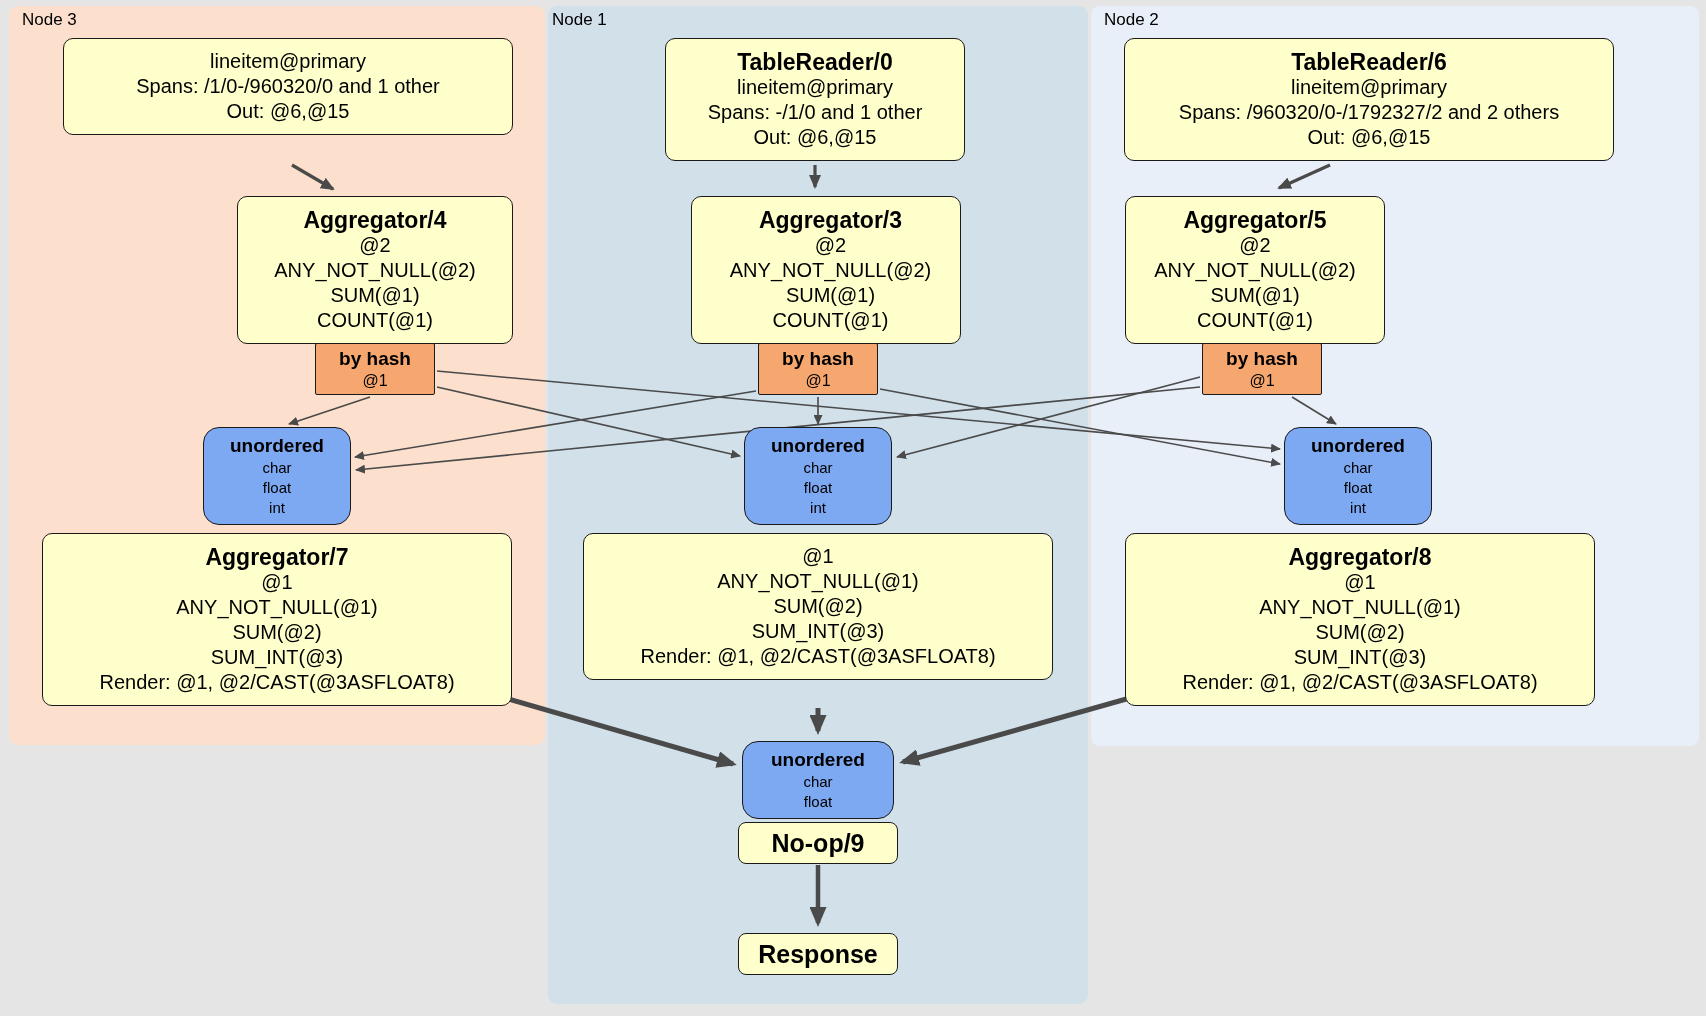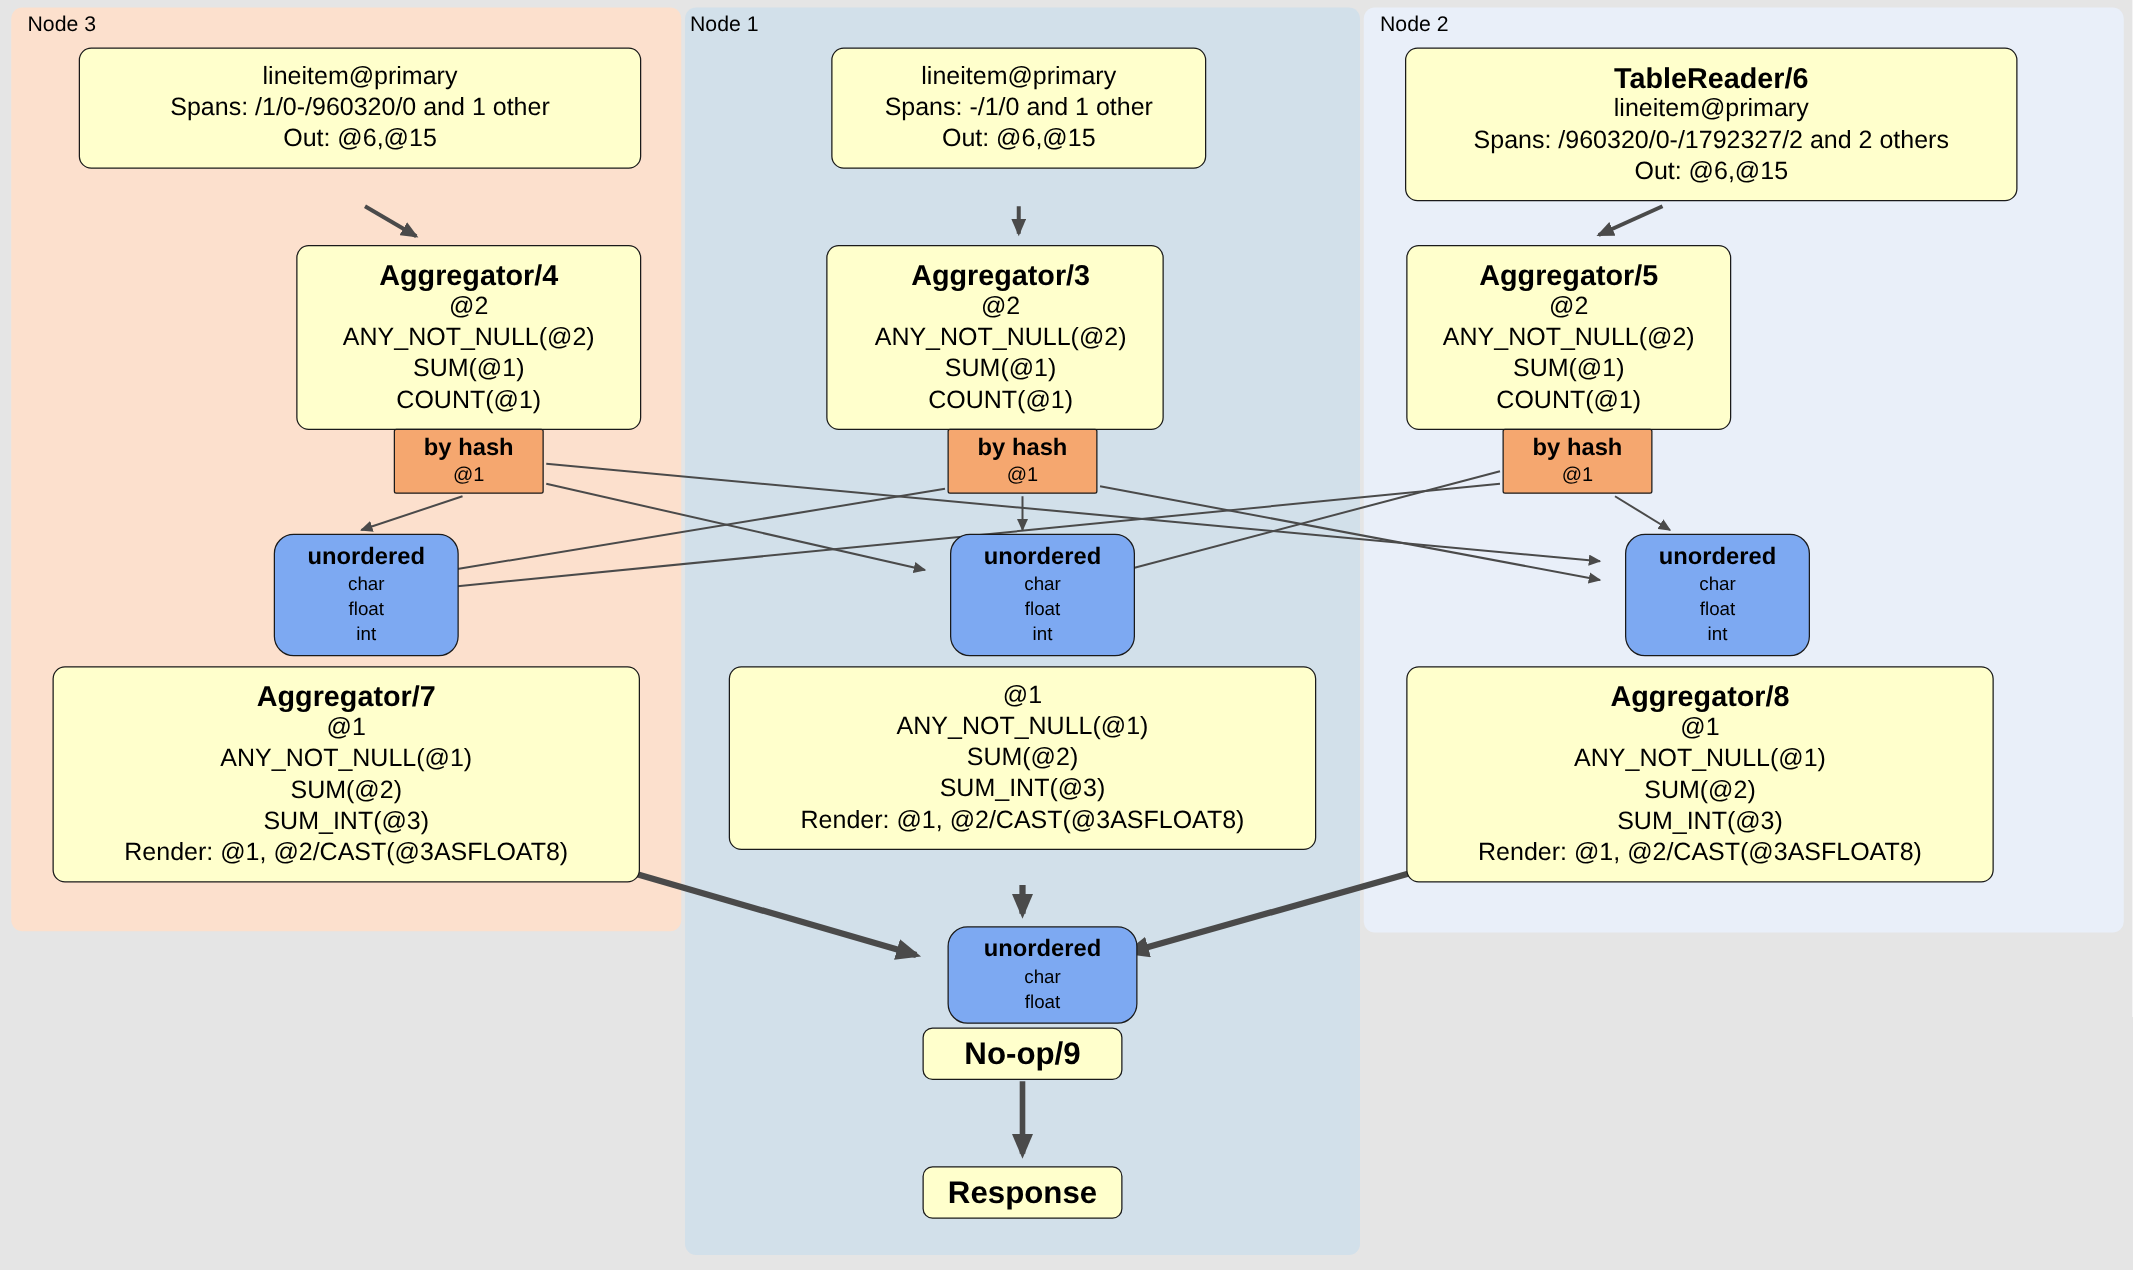--- a/index.html
+++ b/index.html
@@ -34,32 +34,32 @@
     text-align:center;box-sizing:border-box;
     border:1.6px solid var(--box-border);
     z-index:2;
   }
   .proc{background:var(--box-bg);border-radius:10px;padding:10px 12px;}
   .proc .box-title{font-size:23px;font-weight:bold;line-height:26px;white-space:nowrap;}
   .proc .box-line{font-size:20px;line-height:25px;white-space:nowrap;}
   .router{background:var(--router-bg);border-radius:2px;padding:3px 20px;z-index:3;}
   .router .box-title{font-size:19px;font-weight:bold;line-height:24px;white-space:nowrap;}
   .router .box-line{font-size:16px;line-height:20px;white-space:nowrap;}
-  .sync{background:var(--sync-bg);border-radius:16px;padding:6px 8px;z-index:3;margin-left:16px;}
+  .sync{background:var(--sync-bg);border-radius:16px;padding:6px 8px;z-index:3;}
   .sync .box-title{font-size:19px;font-weight:bold;line-height:24px;white-space:nowrap;}
   .sync .box-line{font-size:15px;line-height:20px;white-space:nowrap;}
   .endbox{background:var(--box-bg);border-radius:8px;padding:5px 18px;}
   .endbox .box-title{font-size:25px;font-weight:bold;line-height:30px;white-space:nowrap;}
 
   
   .n3-tr{left:288px;top:38px;min-width:450px;}
   .n1-tr{left:815px;top:38px;min-width:300px;}
   .n2-tr{left:1369px;top:38px;min-width:490px;}
   .n3-aggtop{left:375px;top:196px;min-width:276px;}
-  .n1-aggtop{left:796px;top:196px;min-width:270px;padding-left:21px;}
+  .n1-aggtop{left:826px;top:196px;min-width:270px;padding-left:21px;}
   .n2-aggtop{left:1255px;top:196px;min-width:260px;}
   .n3-router{left:375px;top:343px;min-width:120px;}
   .n1-router{left:818px;top:343px;min-width:120px;}
   .n2-router{left:1262px;top:343px;min-width:120px;}
   .n3-sync{left:277px;top:427px;min-width:148px;}
   .n1-sync{left:818px;top:427px;min-width:148px;}
   .n2-sync{left:1358px;top:427px;min-width:148px;}
   .n3-aggbot{left:277px;top:533px;min-width:470px;}
   .n1-aggbot{left:818px;top:533px;min-width:470px;}
   .n2-aggbot{left:1360px;top:533px;min-width:470px;}
@@ -139,20 +139,21 @@
   <div class="box proc n3-aggbot">
     <div class="box-title">Aggregator/7</div>
     <div class="box-line">@1</div>
     <div class="box-line">ANY_NOT_NULL(@1)</div>
     <div class="box-line">SUM(@2)</div>
     <div class="box-line">SUM_INT(@3)</div>
     <div class="box-line">Render: @1, @2/CAST(@3ASFLOAT8)</div>
   </div>
 
   <div class="box proc n1-tr">
+    <div class="box-title">TableReader/0</div>
     <div class="box-line">lineitem@primary</div>
     <div class="box-line">Spans: -/1/0 and 1 other</div>
     <div class="box-line">Out: @6,@15</div>
   </div>
   <div class="box proc n1-aggtop">
     <div class="box-title">Aggregator/3</div>
     <div class="box-line">@2</div>
     <div class="box-line">ANY_NOT_NULL(@2)</div>
     <div class="box-line">SUM(@1)</div>
     <div class="box-line">COUNT(@1)</div>

